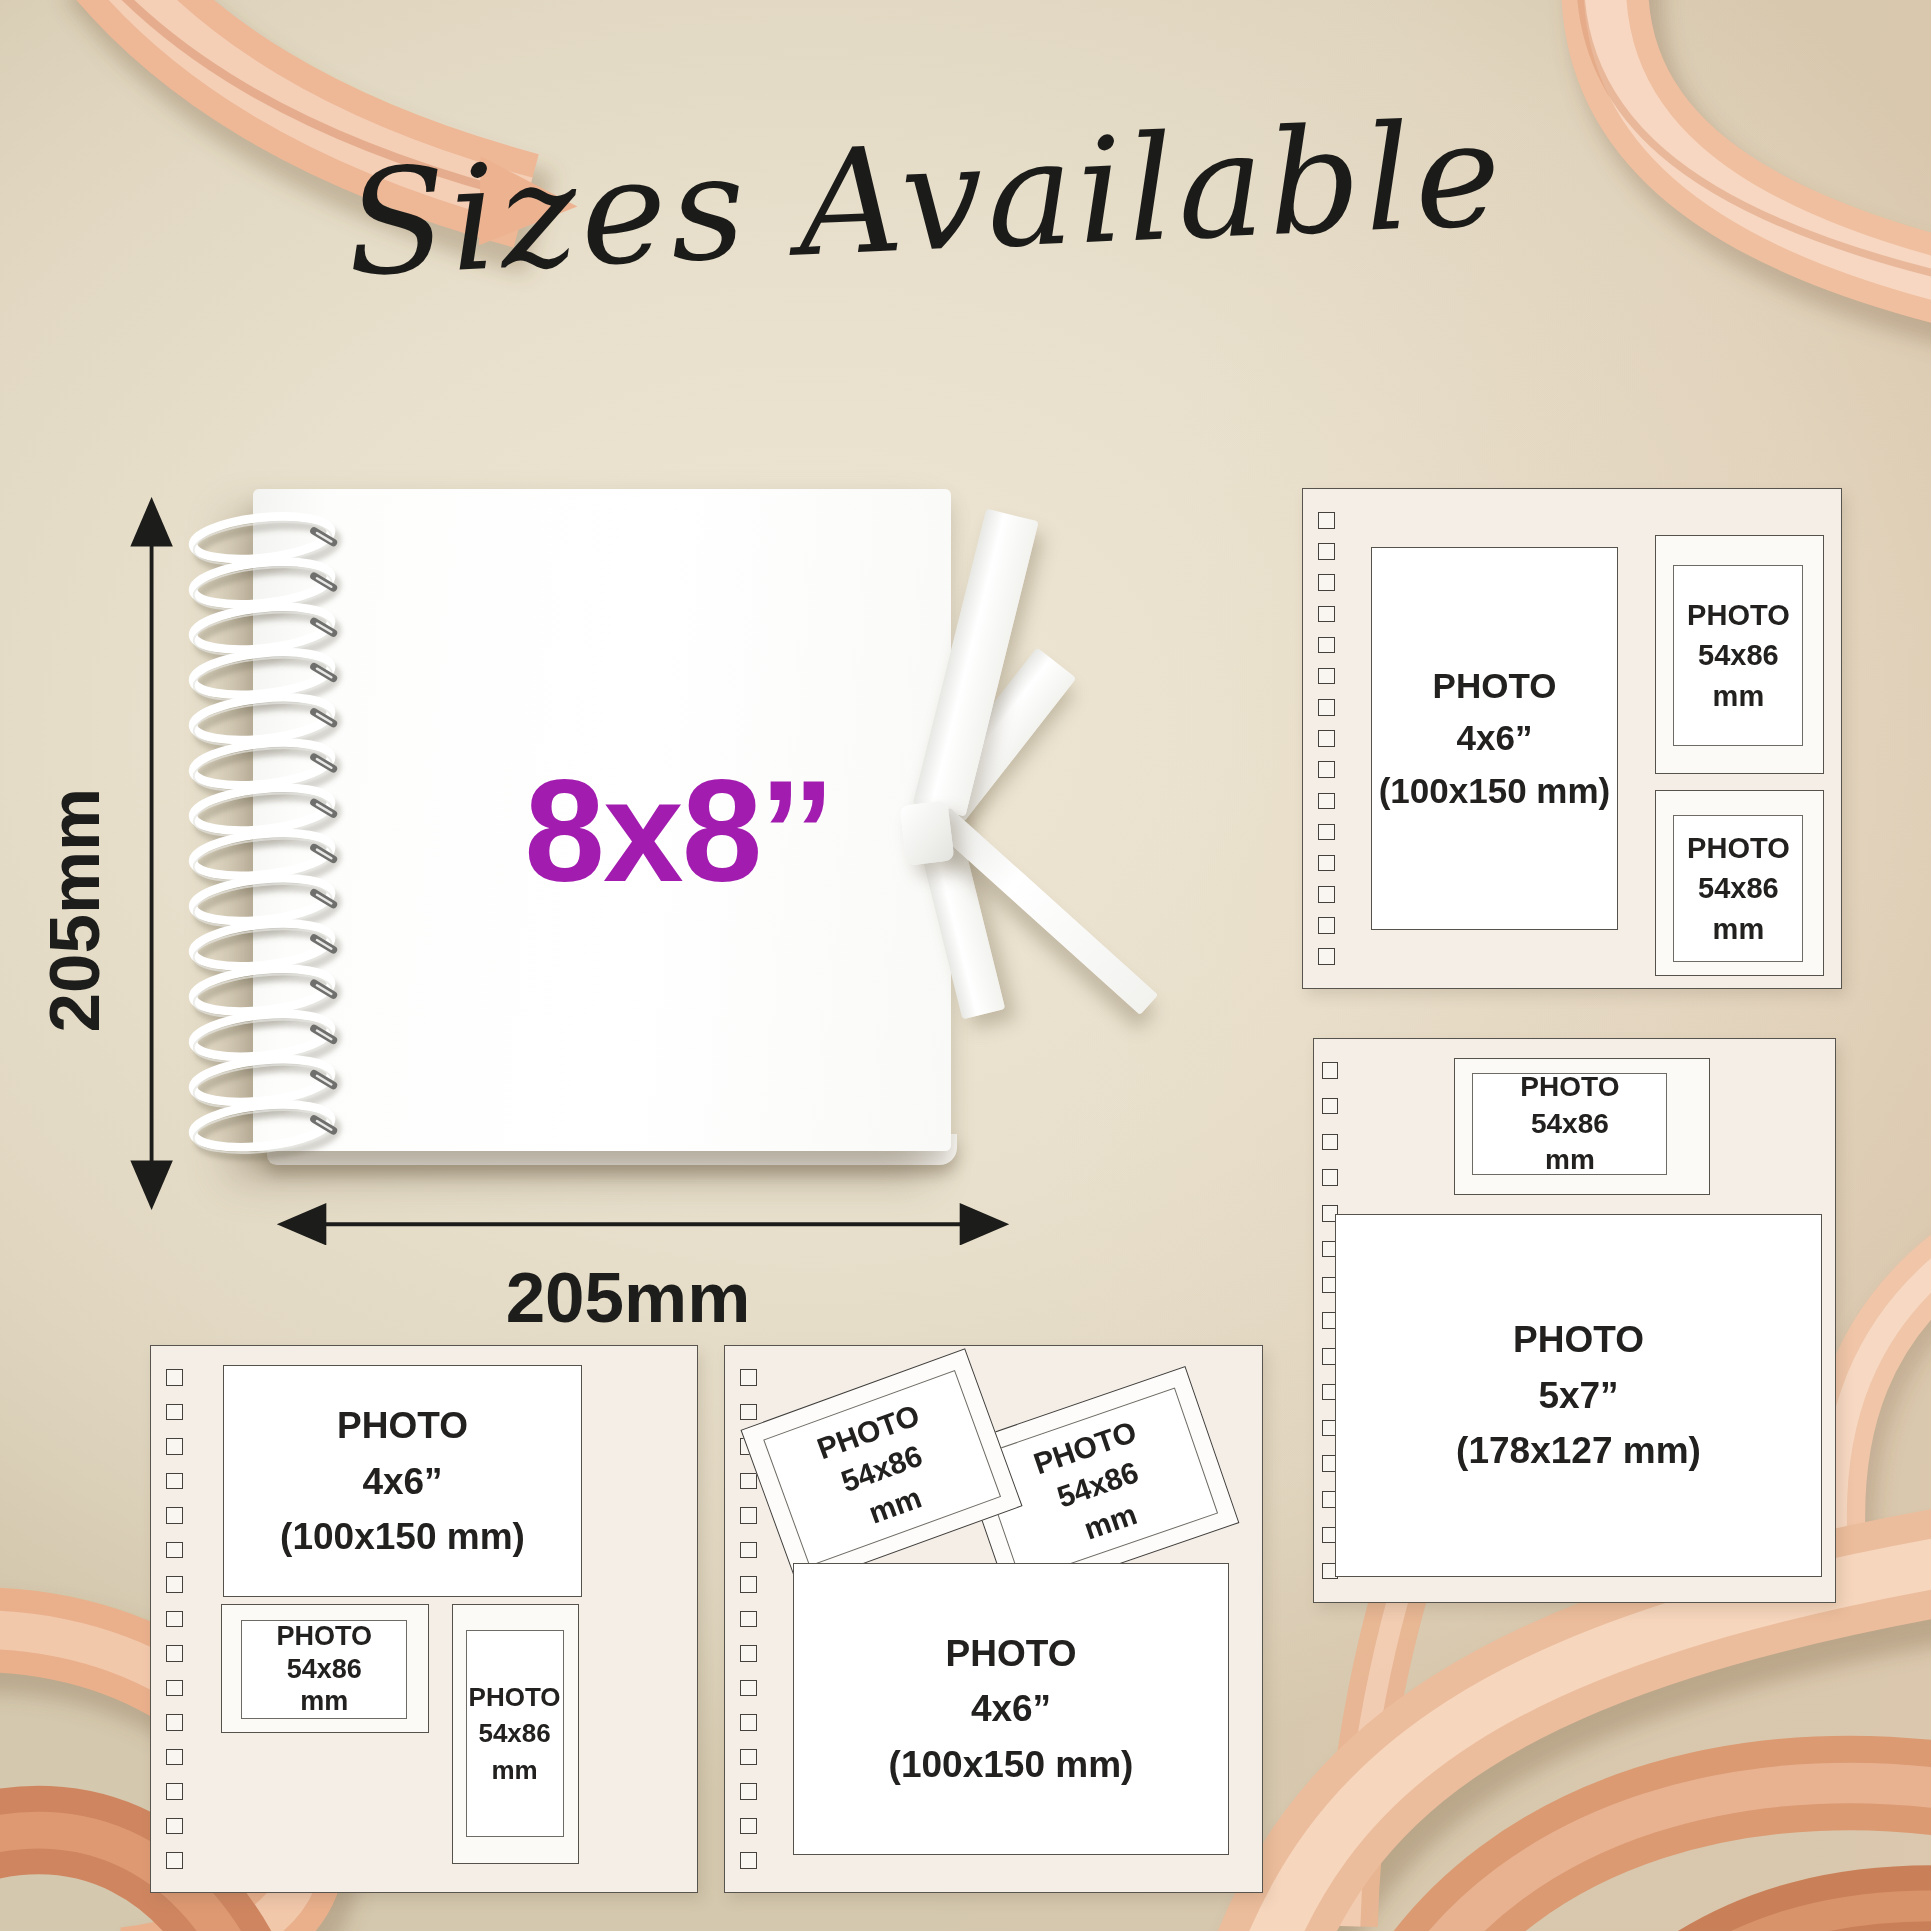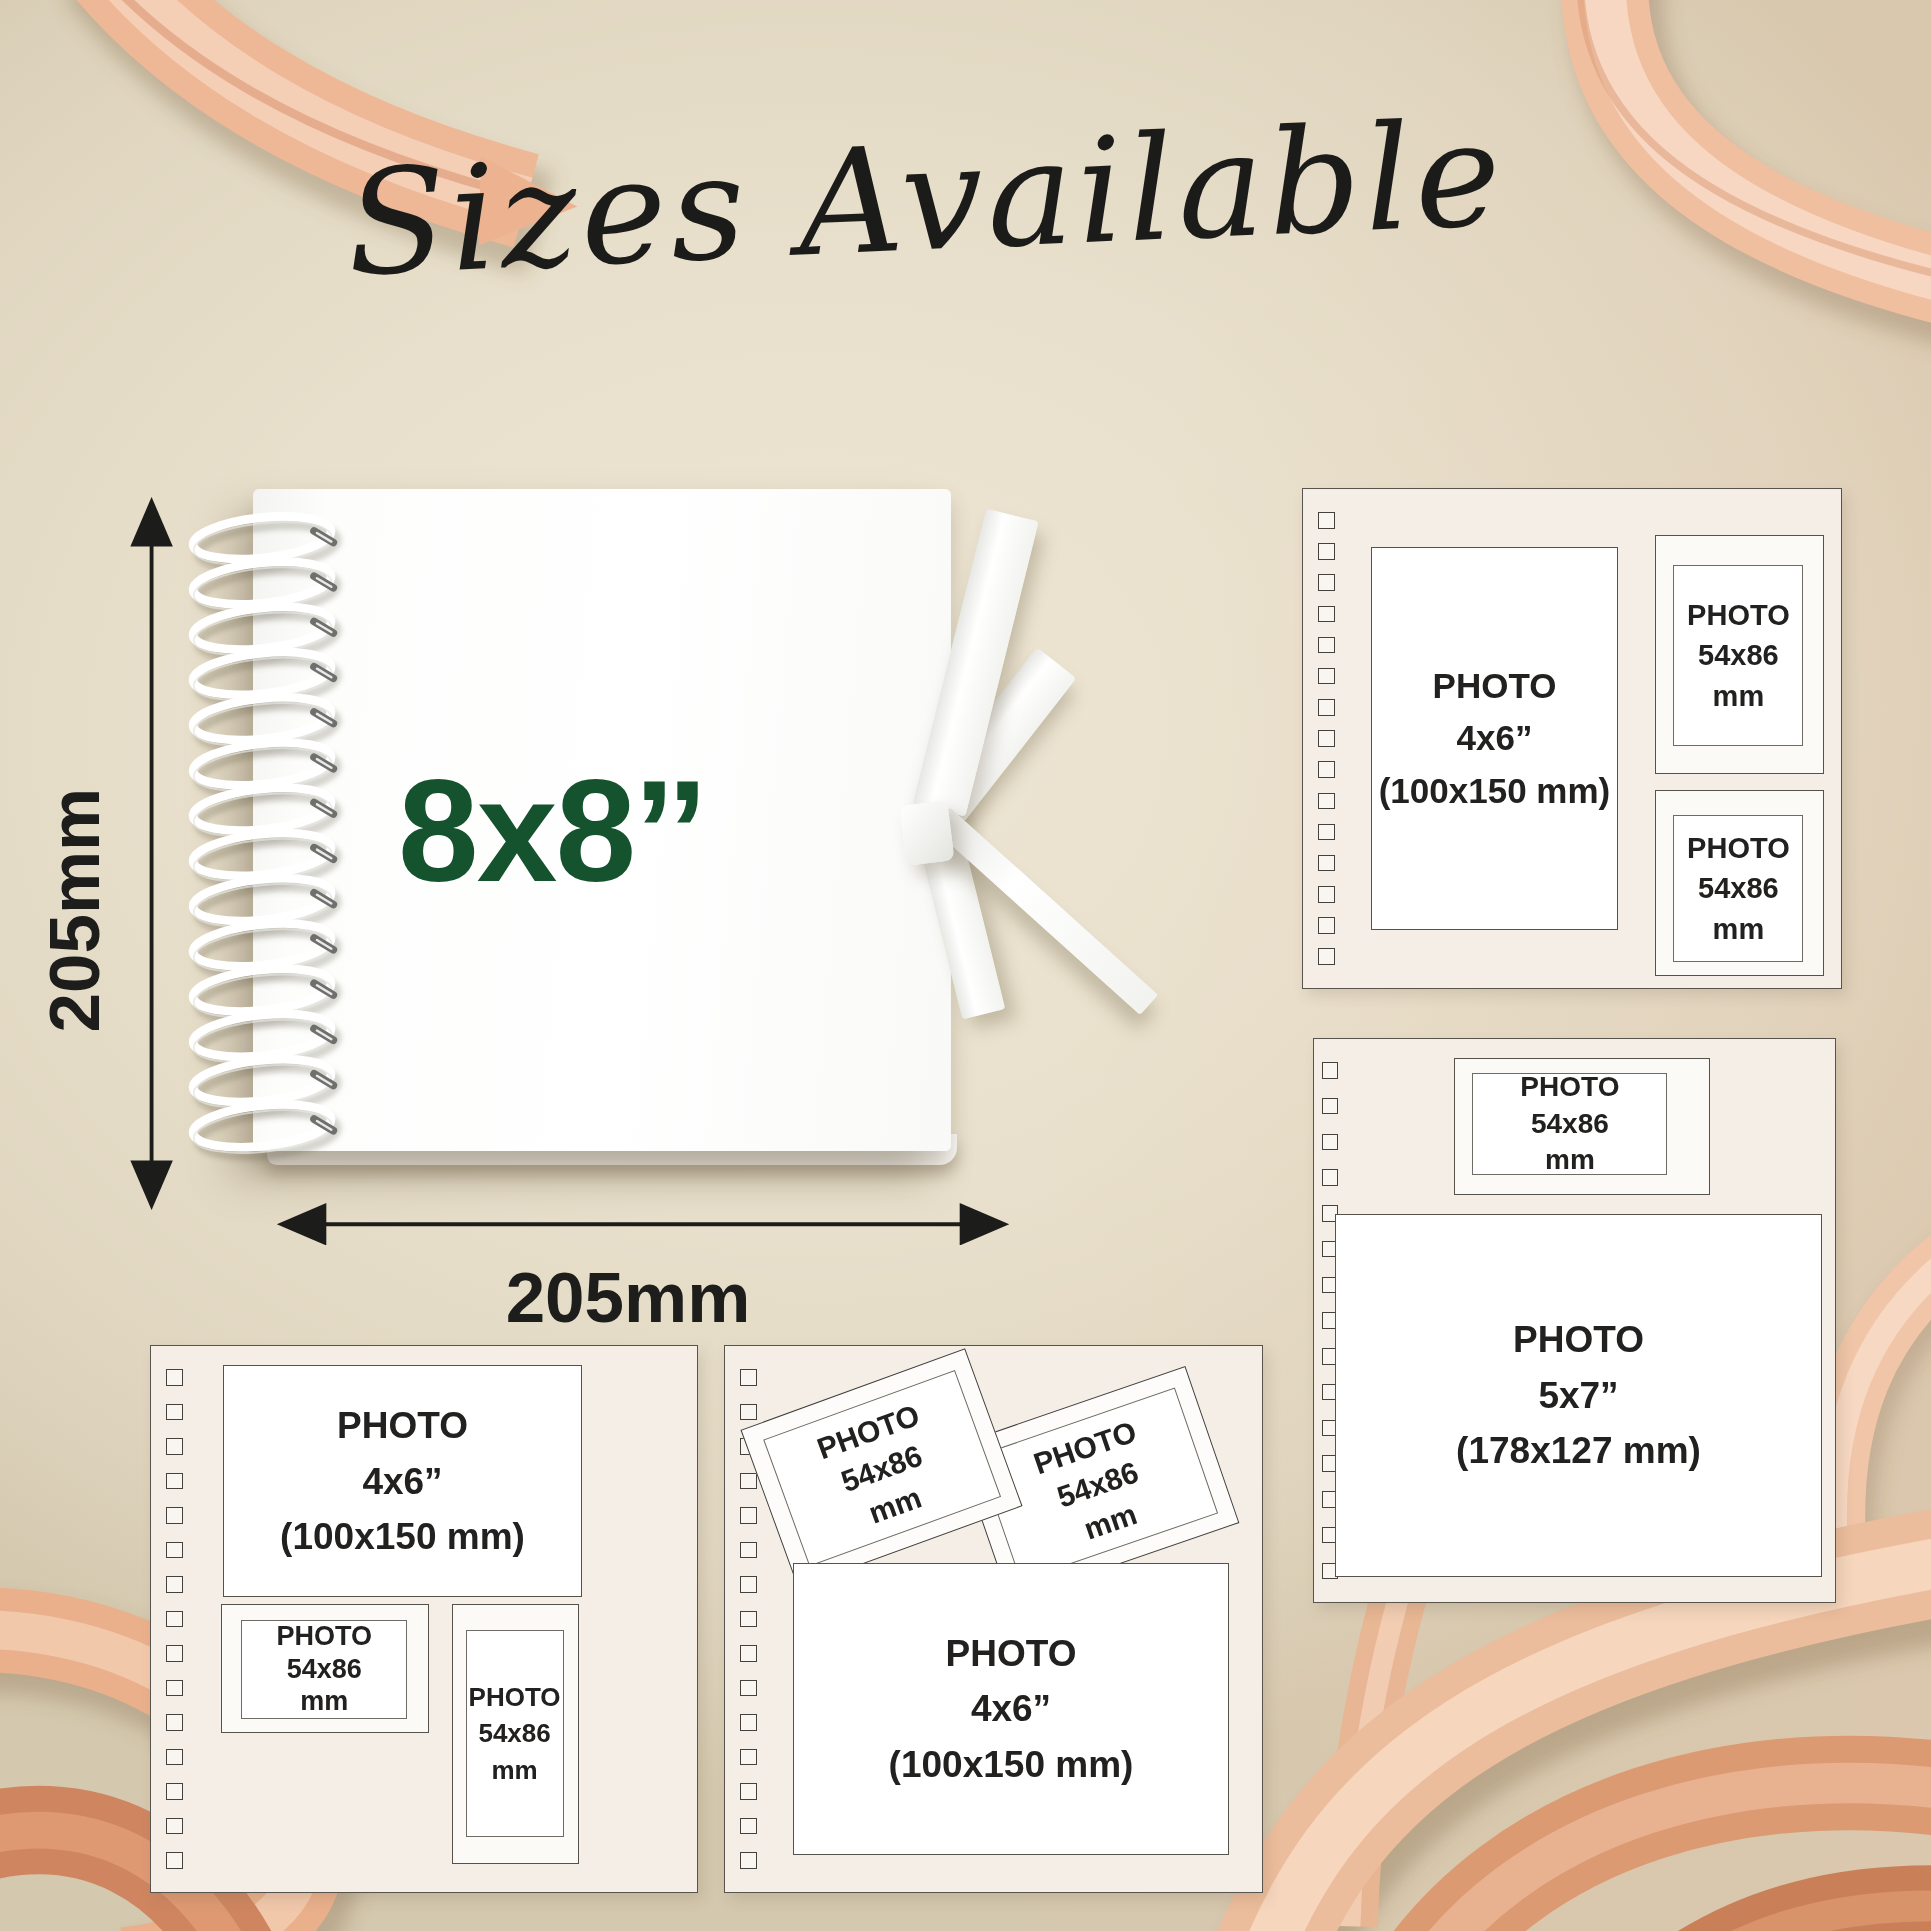--- a/index.html
+++ b/index.html
@@ -64,22 +64,22 @@
     position:absolute;left:0;top:0;right:0;bottom:0;border-radius:5.8px;
     background:linear-gradient(95deg,#f3f3f1 0%,#fdfdfc 10%,#ffffff 55%,#f9f9f7 100%);
     box-shadow:-23px 27px 41px rgba(110,95,72,.38), 0 13.5px 19.3px rgba(110,95,72,.22);
   }
   .backpages{
     position:absolute;left:13.5px;right:-5.8px;top:645px;height:31px;
     background:#fbfaf7;border-radius:0 0 17.4px 9.7px;
     box-shadow:0 9.7px 15.4px rgba(110,95,72,.35);
   }
   .book-label{
-    position:absolute;left:145px;top:259px;width:560px;
-    font-size:145px;font-weight:bold;color:#14532d;letter-spacing:-1.9px;
+    position:absolute;left:145px;top:259px;width:560px;text-align:center;
+    font-size:145px;font-weight:bold;color:#a21caf;letter-spacing:-1.9px;
   }
   #spiral-svg{position:absolute;left:-66px;top:19.3px;overflow:visible;}
   
   .bow{left:869px;top:502px;width:348px;height:599px;pointer-events:none;}
   .bow div{position:absolute;}
   .band{
     background:linear-gradient(90deg,#e7e7e4 0%,#ffffff 35%,#f2f2ef 100%);
     border-radius:3.9px;box-shadow:8.7px 12.6px 17.4px rgba(112,98,76,.32);
   }
   

